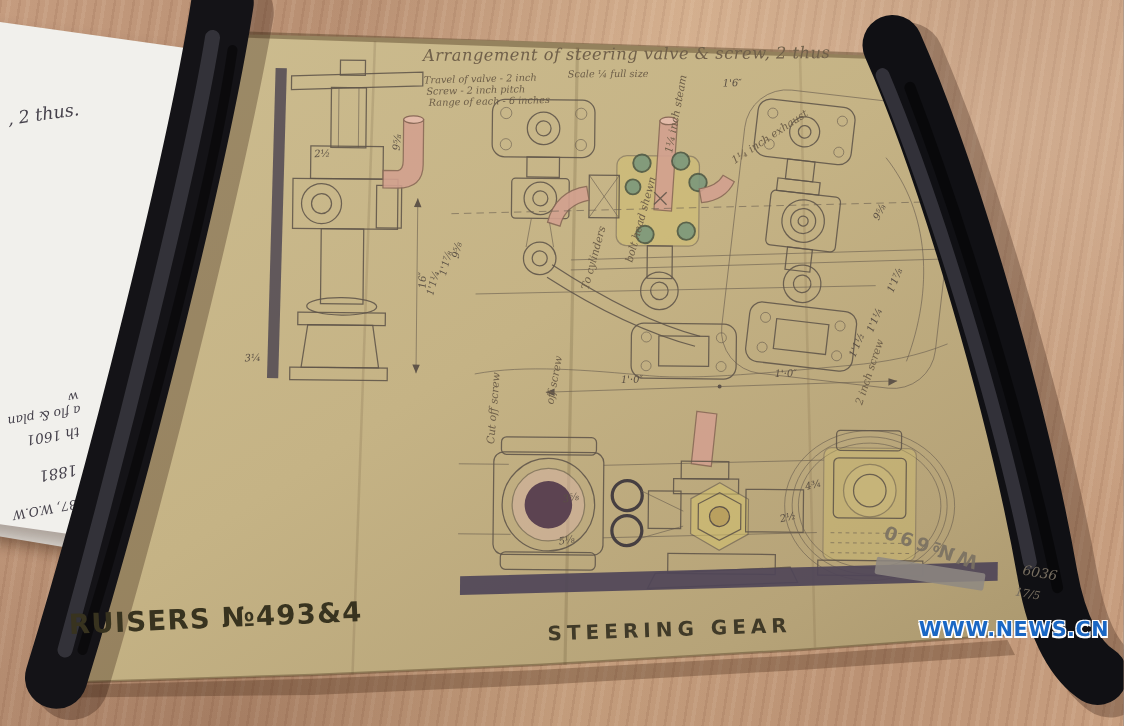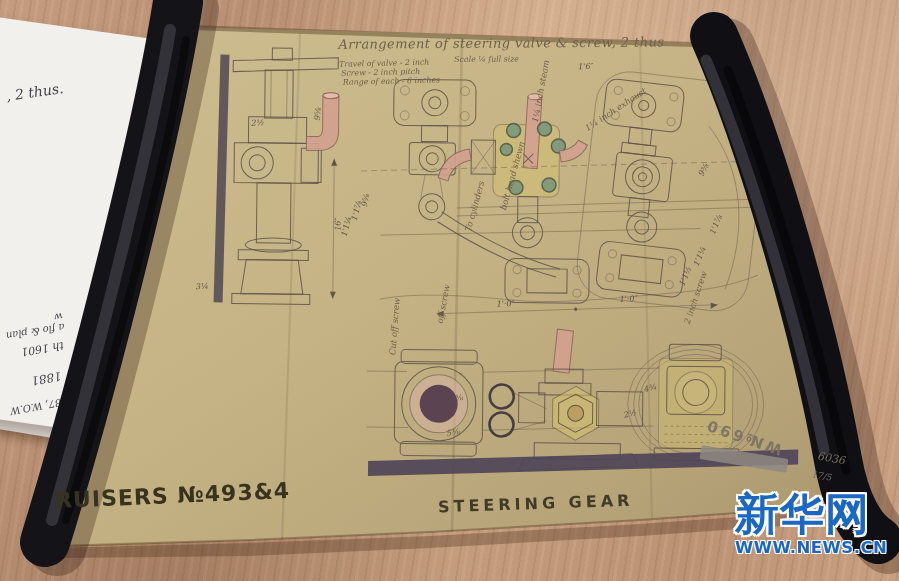--- a/index.html
+++ b/index.html
@@ -305,16 +305,15 @@
   </svg>
 
   <div class="stencil" id="stencil-cruisers">RUISERS №493&amp;4</div>
   <div class="stencil" id="stencil-gear">STEERING GEAR</div>
   <div id="grey-strip"></div>
   <div class="stencil" id="stamp-number">W№690</div>
   <div class="pencil" id="pencil-6036">6036</div>
   <div class="pencil" id="pencil-date">17/5</div>
 
   <div id="watermark">
-    <div id="wm-logo">新华网</div>
     <div id="wm-url">WWW.NEWS.CN</div>
   </div>
 </div>
 
 </body></html>

